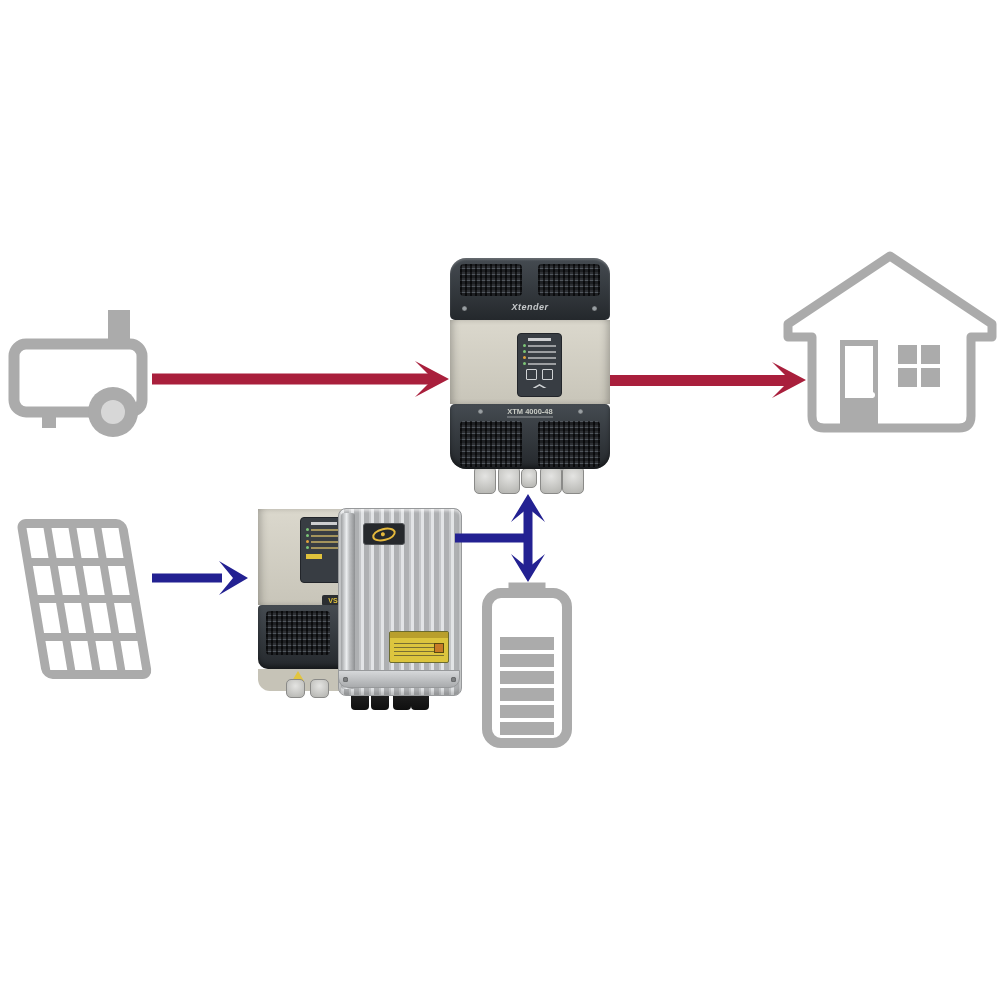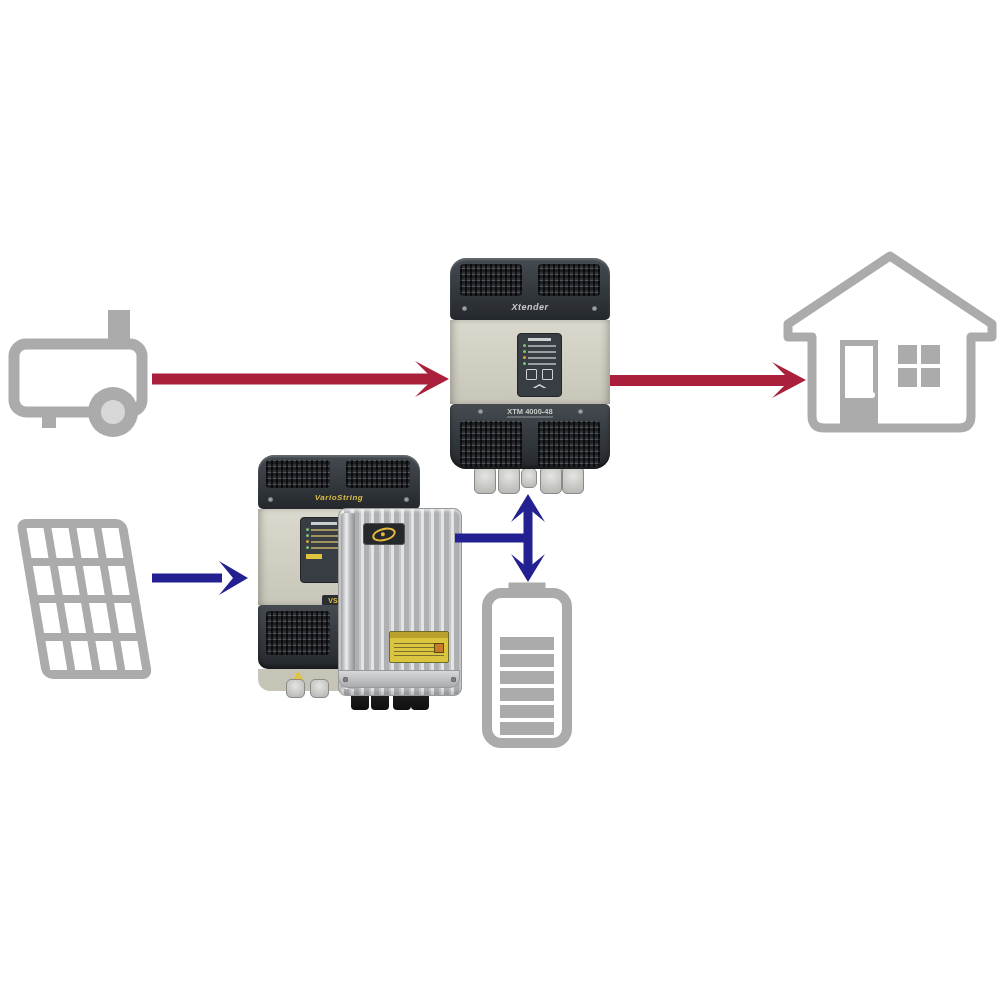--- a/index.html
+++ b/index.html
@@ -129,27 +129,20 @@
       <rect x="25" y="62" width="54" height="13"></rect>
       <rect x="25" y="79" width="54" height="13"></rect>
       <rect x="25" y="96" width="54" height="13"></rect>
       <rect x="25" y="113" width="54" height="13"></rect>
       <rect x="25" y="130" width="54" height="13"></rect>
       <rect x="25" y="147" width="54" height="13"></rect>
     </g>
   </svg>
 
   <div class="device" style="left:258px;top:455px;width:162px;height:238px;z-index:5;">
-    <div class="dark-section top-sec" style="top:0;height:54px;">
-      <div class="grille" style="left:8px;top:5px;width:64px;height:28px;"></div>
-      <div class="grille" style="left:88px;top:5px;width:64px;height:28px;"></div>
-      <div class="brand" style="top:38px;font-size:8px;color:#D9BC45;">VarioString</div>
-      <div class="screw" style="left:10px;top:42px;"></div>
-      <div class="screw" style="left:146px;top:42px;"></div>
-    </div>
     <div class="mid-sec" style="top:54px;height:96px;">
       <div class="panel" style="left:42px;top:8px;width:48px;height:66px;">
         <div class="p-head"></div>
         <div class="p-row y">
             <i class="dot g"></i>
             <b></b>
           </div>
         <div class="p-row y">
             <i class="dot g"></i>
             <b></b>

